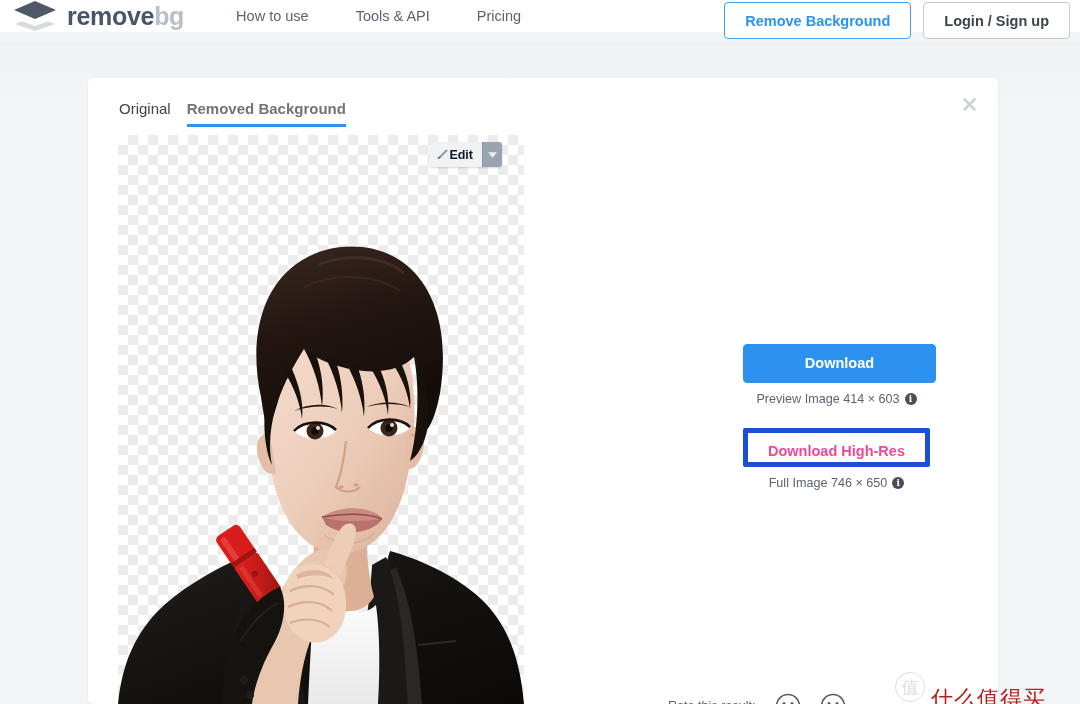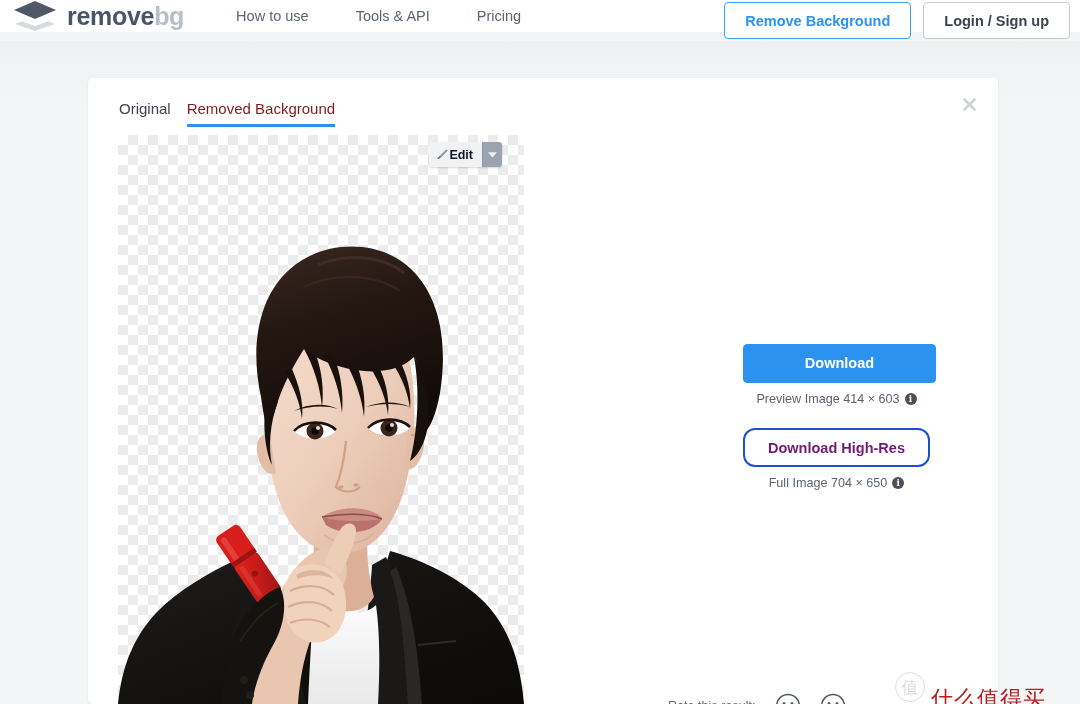--- a/index.html
+++ b/index.html
@@ -111,22 +111,22 @@
   }
   .tab {
     font-size: 15px;
     color: #3d4350;
     padding-bottom: 7px;
     cursor: pointer;
     white-space: nowrap;
     border-bottom: 3px solid transparent;
   }
   .tab.active {
-    color: #7f1d1d;
-    font-weight: normal;
+    color: #737373;
+    font-weight: bold;
     border-bottom: 3px solid #2b93ef;
   }
 
   
   .canvas {
     position: absolute;
     left: 30px; top: 57px;
     width: 406px; height: 569px;
     background-color: #ffffff;
     background-image:
@@ -191,23 +191,23 @@
     margin-top: 9px;
     font-size: 12.6px;
     color: #5c6470;
     display: flex; align-items: center; justify-content: center; gap: 5px;
     white-space: nowrap;
   }
   .btn-highres {
     display: block; width: 187px; height: 39px;
     margin-top: 22px;
     background: #ffffff;
-    border: 2px solid #1d4ed8;
-    border-radius: 12px;
-    color: #701a75;
+    border: 5px solid #1d4ed8;
+    border-radius: 2px;
+    color: #ec4899;
     font-size: 14.5px; font-weight: bold;
     line-height: 37px;
     cursor: pointer;
   }
   .info-icon {
     width: 12px; height: 12px; border-radius: 50%;
     background: #4b5058;
     color: #ffffff;
     font-size: 9px; font-weight: bold;
     display: inline-flex; align-items: center; justify-content: center;
@@ -440,21 +440,21 @@
 
   <div class="right-panel">
     <div class="dl-block">
       <button class="btn-download">Download</button>
       <div class="size-line">
         <span>Preview Image 414 × 603</span>
         <span class="info-icon">i</span>
       </div>
       <button class="btn-highres">Download High-Res</button>
       <div class="size-line">
-        <span>Full Image 704 × 650</span>
+        <span>Full Image 746 × 650</span>
         <span class="info-icon">i</span>
       </div>
     </div>
 
     <div class="rate-row">
       <span class="rate-label">Rate this result:</span>
       <svg class="smiley" viewBox="0 0 26 26">
         <circle cx="13" cy="13" r="11.5" fill="none" stroke="#555b63" stroke-width="1.6"></circle>
         <circle cx="9" cy="10.5" r="1.5" fill="#555b63"></circle>
         <circle cx="17" cy="10.5" r="1.5" fill="#555b63"></circle>

